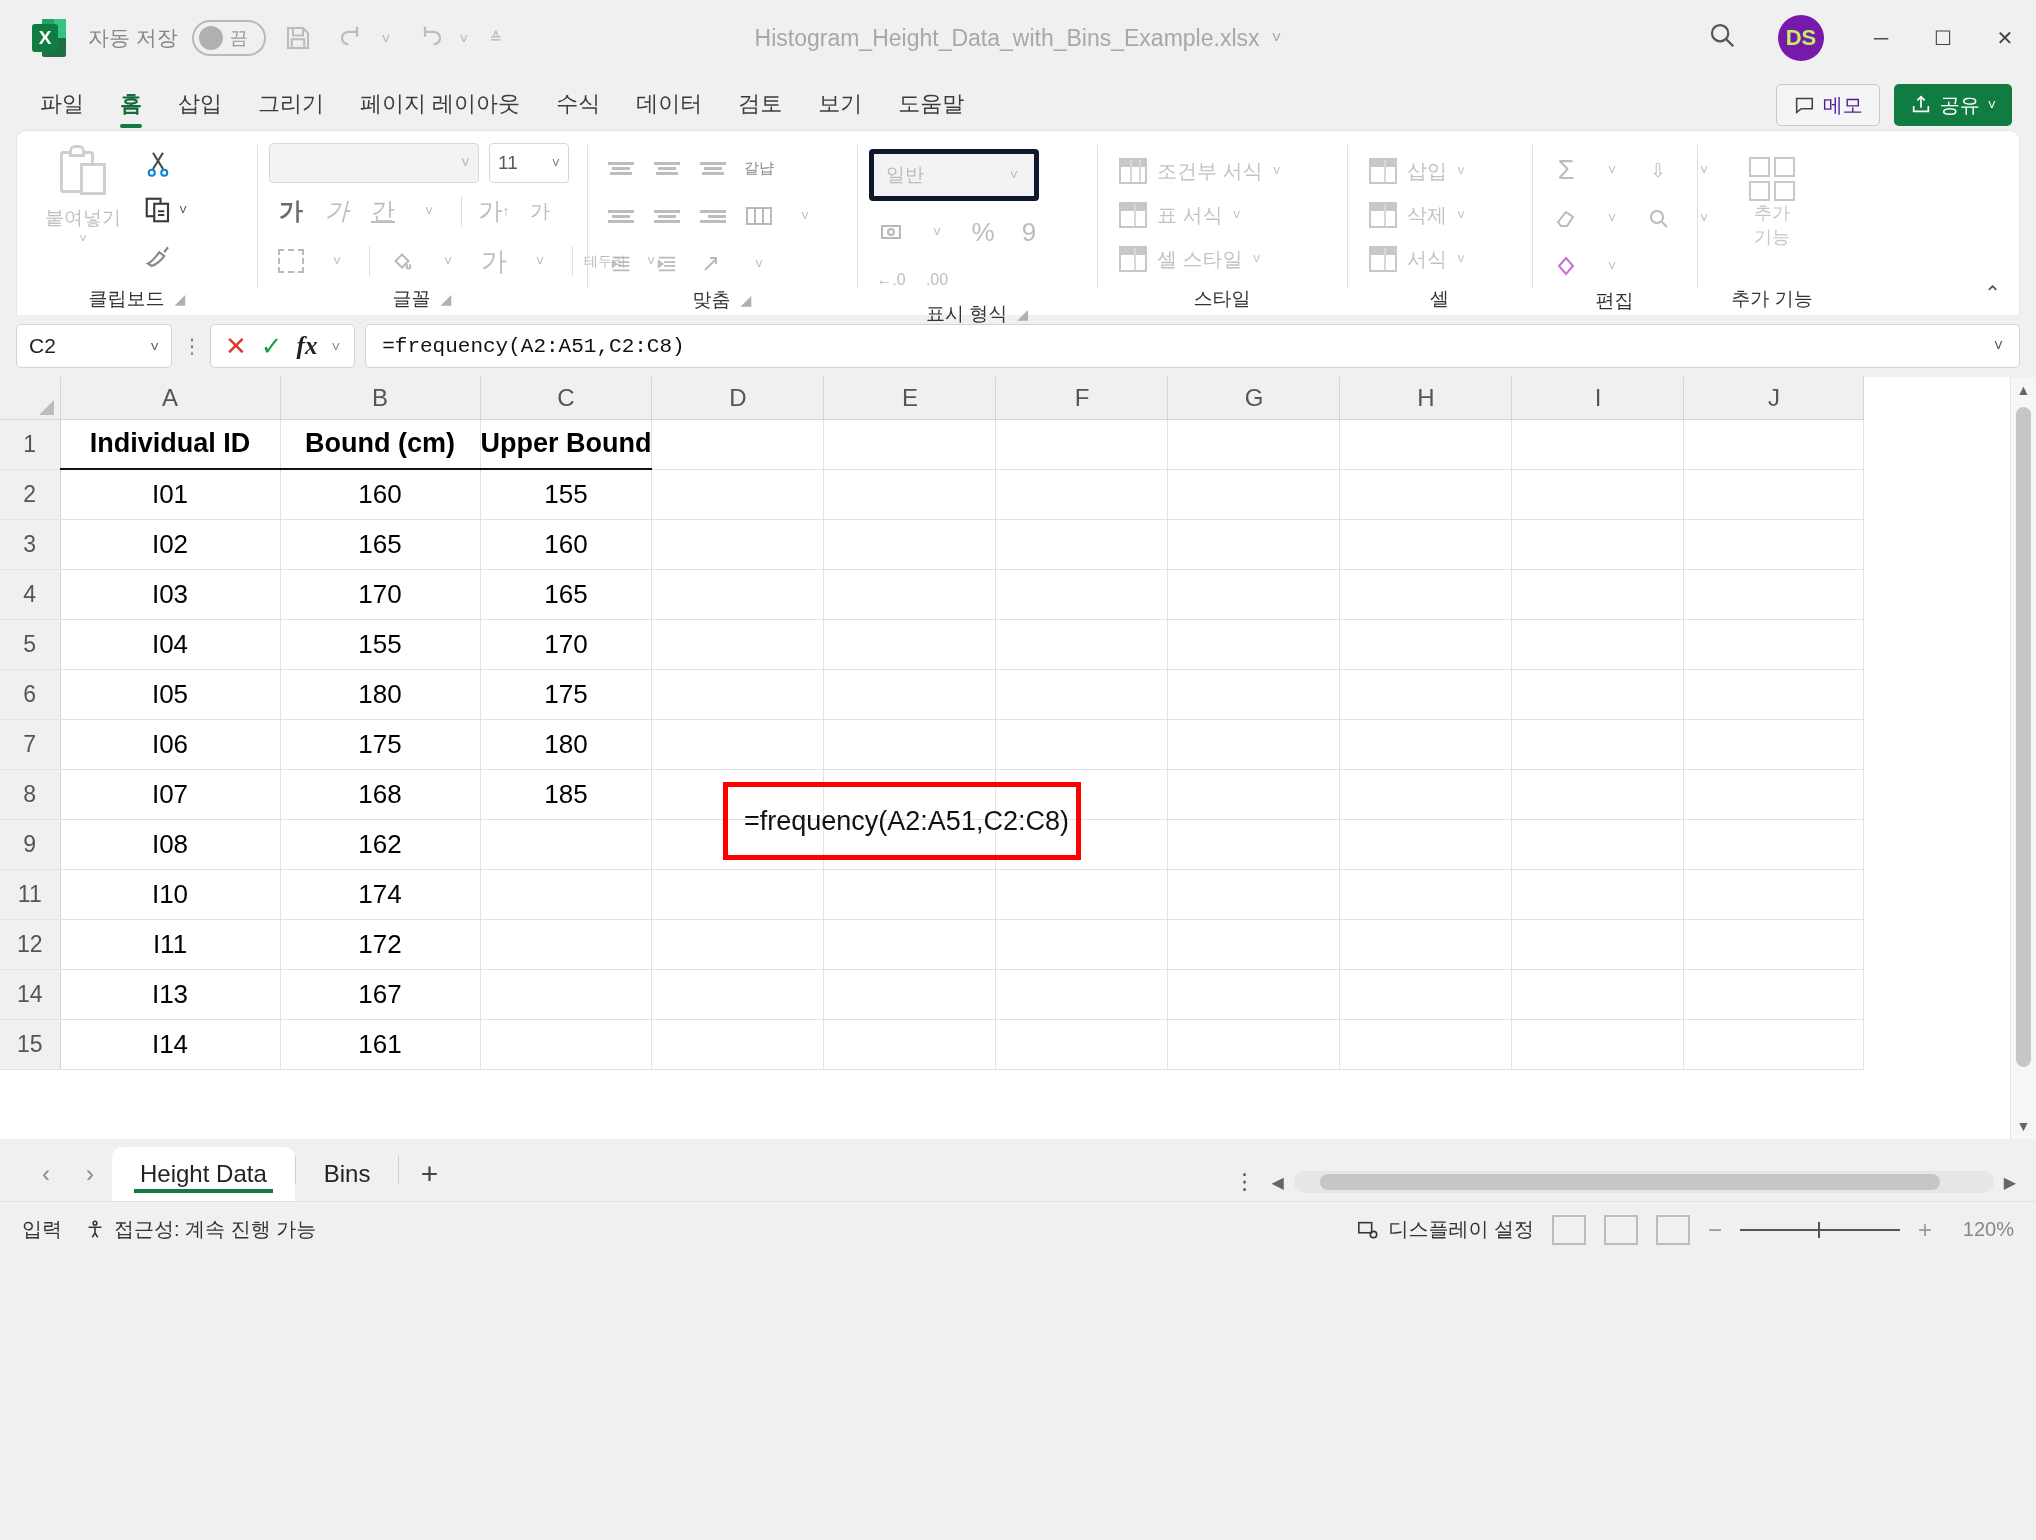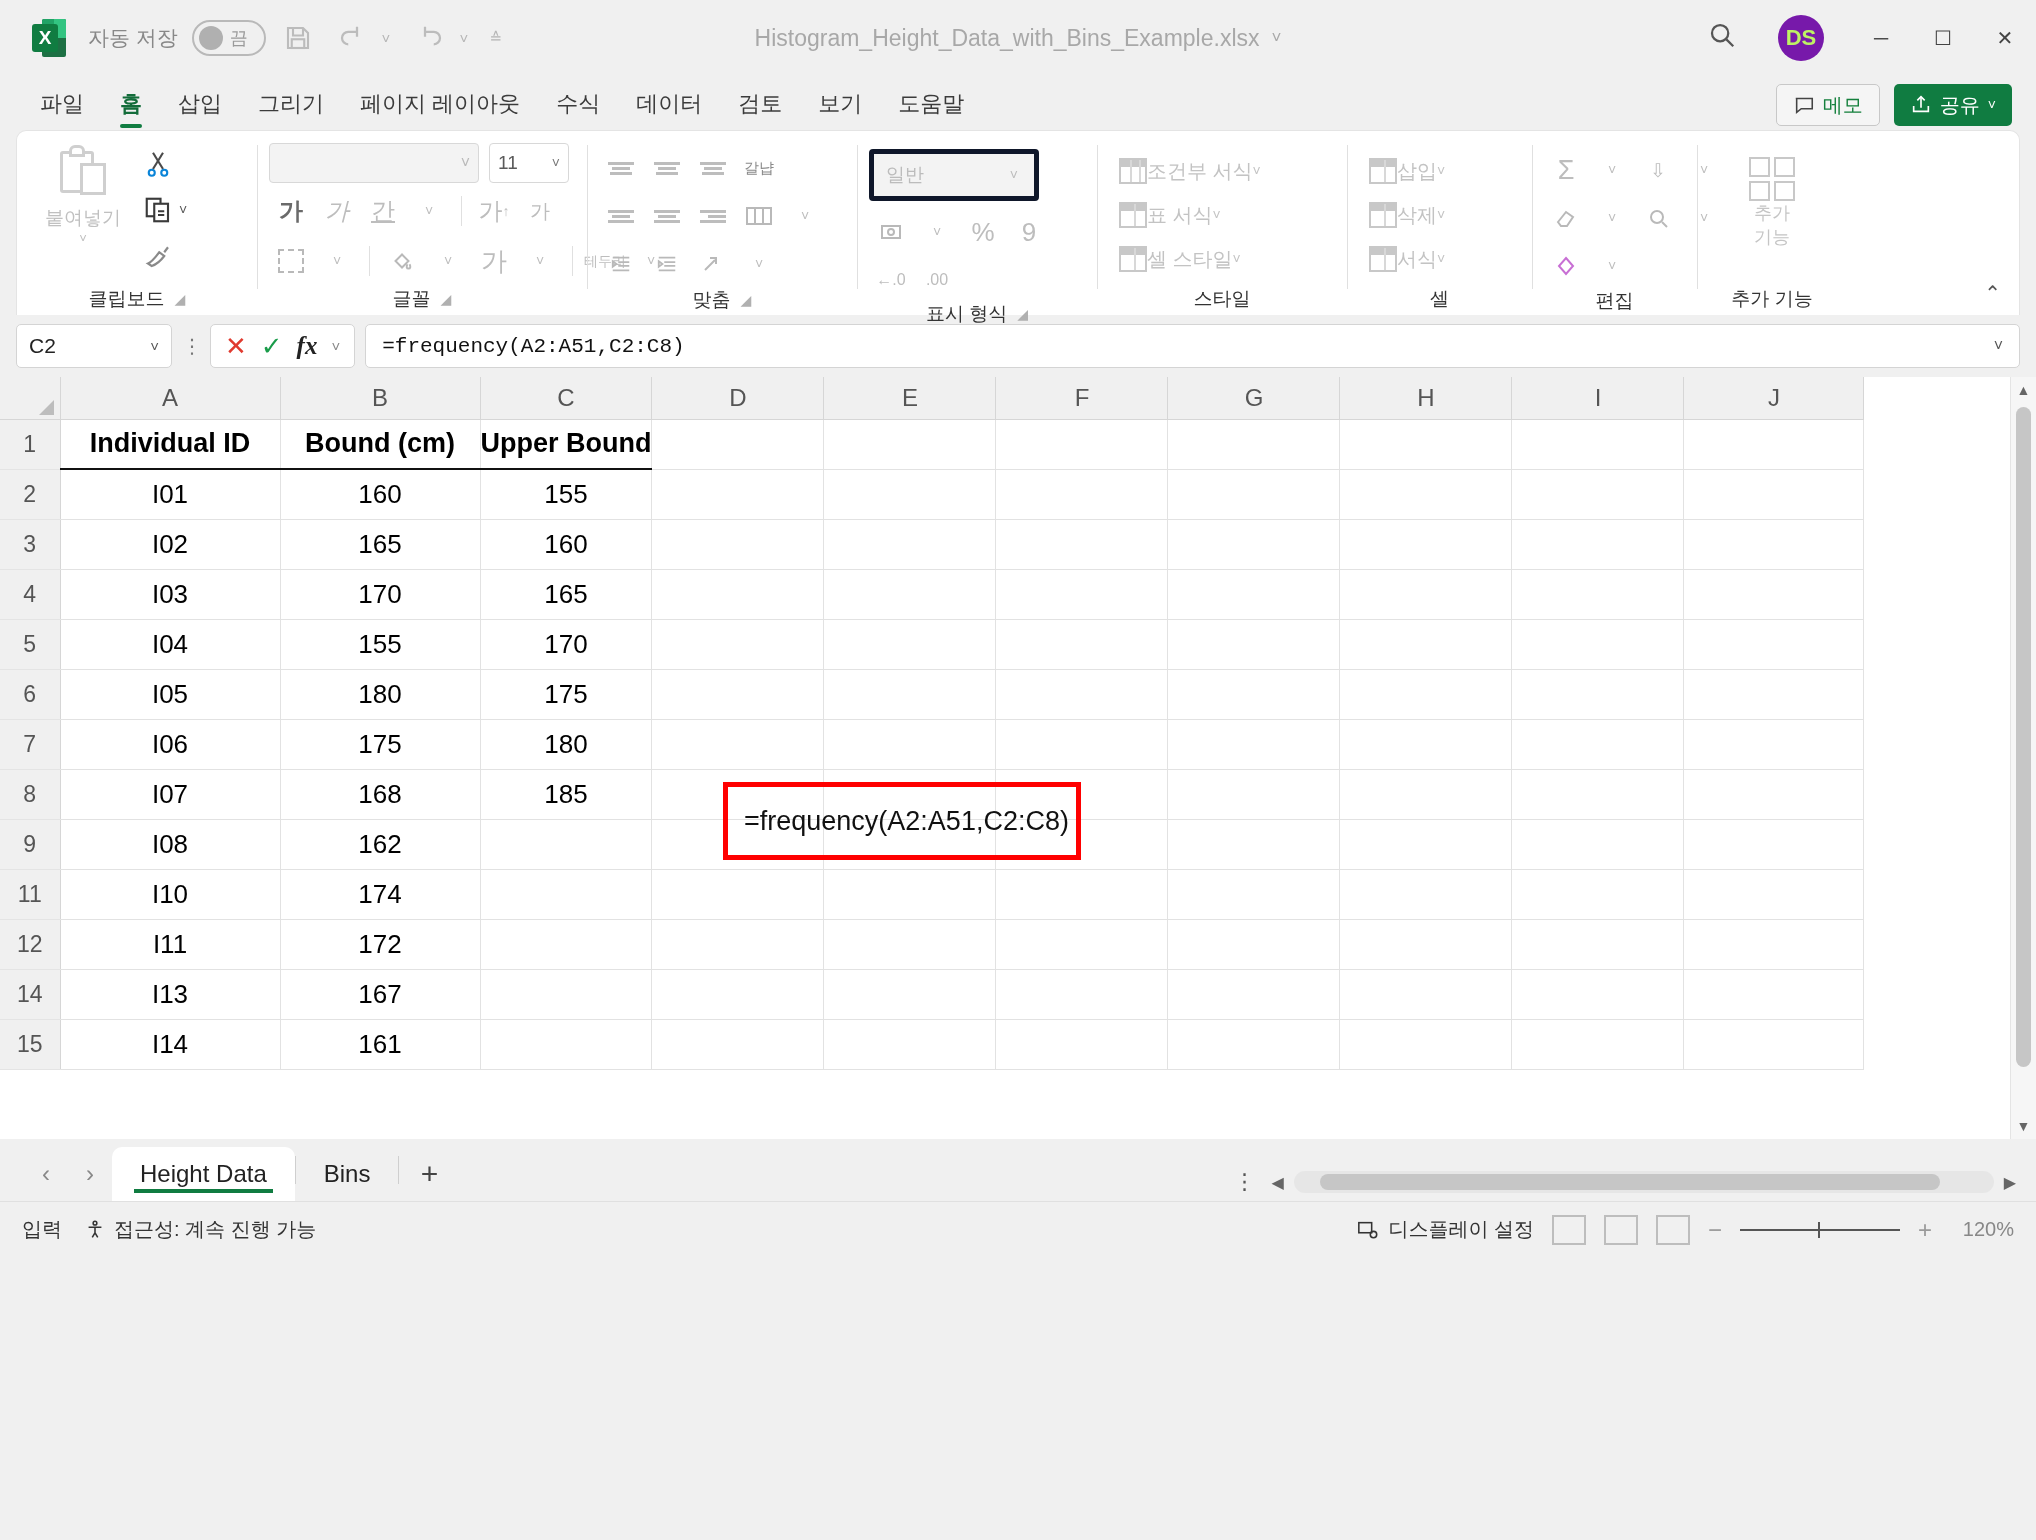--- a/index.html
+++ b/index.html
@@ -79,21 +79,21 @@
   }
   .tab.active { font-weight: 700; color: #136c3a; }
   .tab.active::after {
     content: ""; position: absolute; left: 18px; right: 18px; bottom: 2px;
     height: 4px; background: #107c41; border-radius: 2px;
   }
   .tabrow-right { margin-left: auto; display: flex; align-items: center; gap: 14px; padding-right: 24px; padding-bottom:4px;}
   .memo-btn {
     border: 1px solid #c8c8c8; background: #f5f5f5; border-radius: 5px;
     height: 42px; padding: 0 16px; display: flex; align-items: center; gap: 8px;
-    font-size: 20px; color: #15803d;
+    font-size: 20px; color: #4c1d95;
   }
   .share-btn {
     background: #107c41; color: #fff; border-radius: 5px;
     height: 42px; padding: 0 16px; display: flex; align-items: center; gap: 8px;
     font-size: 20px;
   }
 
   
   .ribbon {
     margin: 0 16px; height: 185px; background: #fff;
@@ -143,21 +143,21 @@
   .abar { width:26px; height:3px; background:#bdbdbd; display:block; margin:2px auto; }
 
   
   .numbox {
     width: 170px; height: 52px; border:5px solid #0f172a; background:#f3f3f3; border-radius:4px;
     display:flex; align-items:center; padding-left:12px; color:#bcbcbc; font-size:19px;
     justify-content: space-between; padding-right: 16px;
   }
 
   
-  .lbtn { height: 44px; display:flex; align-items:center; padding: 0 10px; font-size: 20px; color:#c3c3c3;}
+  .lbtn { height: 44px; display:flex; align-items:center; gap:10px; padding: 0 10px; font-size: 20px; color:#c3c3c3;}
   .ticon { width: 28px; height: 26px; border: 2px solid #c8c8c8; position: relative; flex:none;}
   .ticon.hdr::before { content:""; position:absolute; left:0; right:0; top:0; height:7px; background:#c8c8c8;}
   .ticon .gl { position:absolute; top:0; bottom:0; width:2px; background:#d8d8d8;}
   .addin { width: 92px; display:flex; flex-direction:column; align-items:center; color:#c5c5c5; font-size:18px; padding-top:4px;}
   .addin-ic { width:46px; height:44px; display:grid; grid-template-columns:1fr 1fr; grid-gap:4px;}
   .addin-ic i { border:2px solid #c8c8c8; display:block;}
   .collapse { position:absolute; right: 18px; bottom: 10px; color:#555; font-size:20px;}
 
   
   .fbar { height: 62px; display: flex; align-items: center; padding: 0 16px; gap: 10px; background:#f0f0f0;}

